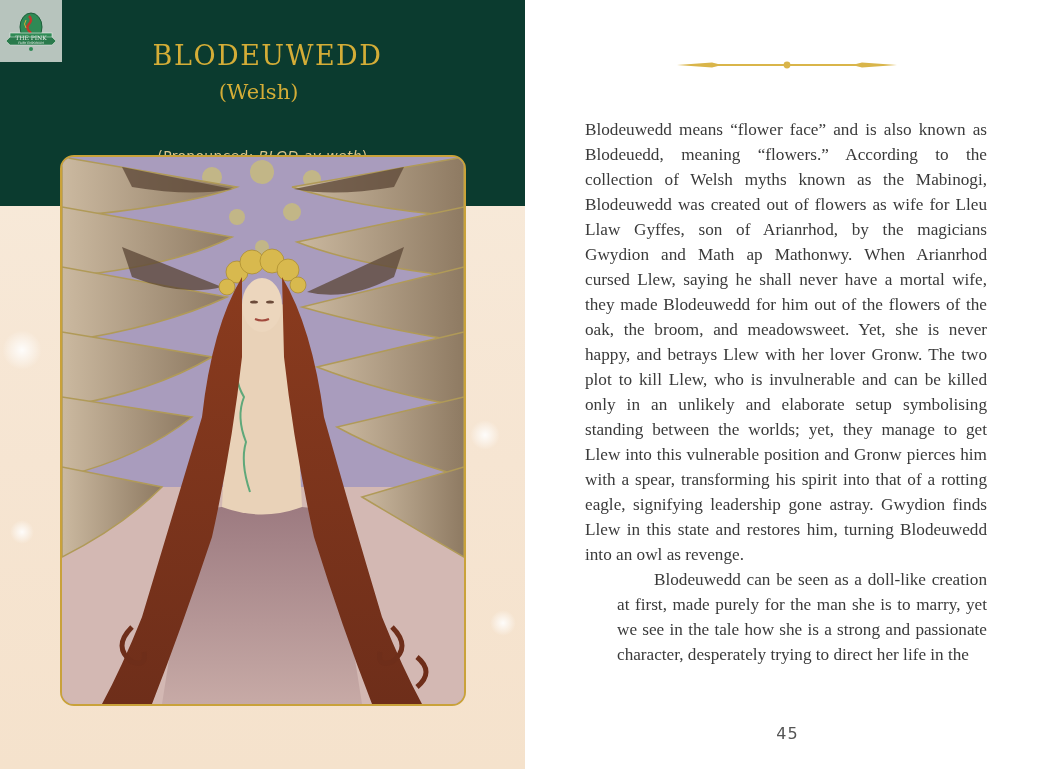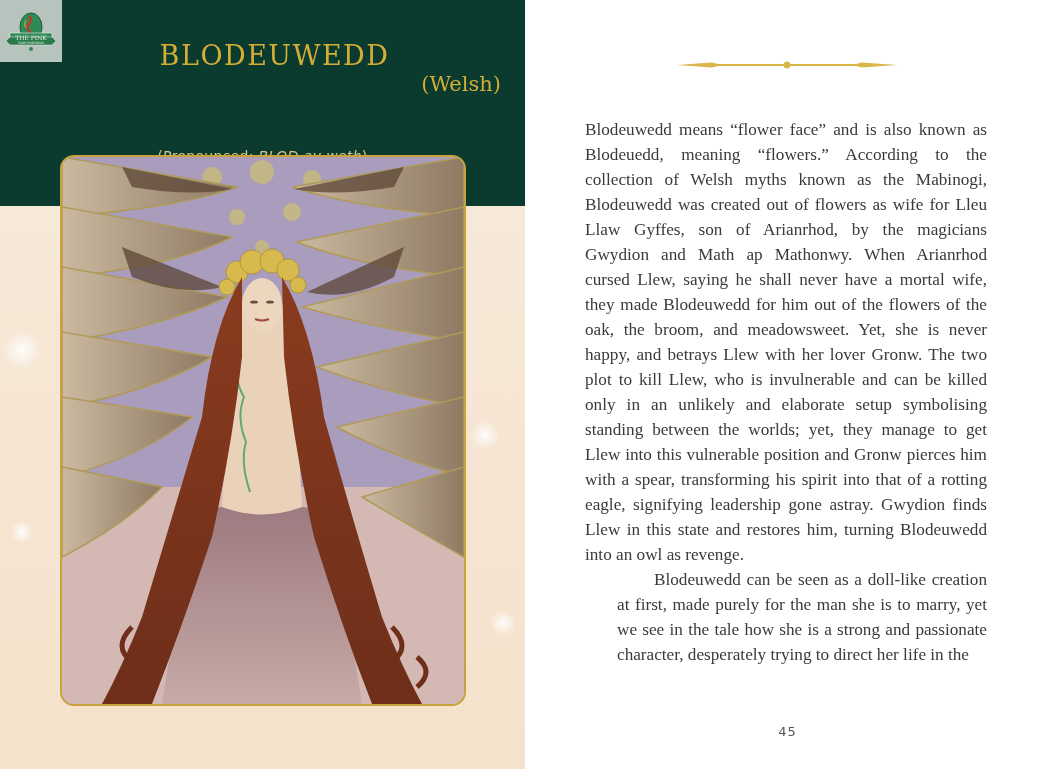--- a/index.html
+++ b/index.html
@@ -21,28 +21,28 @@
   .green-band {
     position: absolute; left: 0; top: 0; width: 525px; height: 206px;
     background: #0b3b2f;
   }
   .logo-badge {
     position: absolute; left: 0; top: 0; width: 62px; height: 62px;
     background: #b7c4bd;
   }
   .logo-badge svg { display: block; }
   .title {
-    position: absolute; left: 12px; width: 525px; text-align: center;
+    position: absolute; left: 5px; width: 525px; text-align: center;
     top: 40px; font-family: "DejaVu Serif", serif; font-size: 27px;
     letter-spacing: 1.5px; color: #d4ad37; margin: 0; font-weight: normal;
   }
   .subtitle {
-    position: absolute; left: 0; width: 501px; text-align: right;
+    position: absolute; left: 0; width: 501px; text-align: center;
     top: 72px; font-family: "DejaVu Serif", serif; font-size: 21px;
-    color: #d4ad37; margin: 0;
+    color: #d4ad37; margin: 8px;
   }
   .pronounce {
     position: absolute; left: 0; width: 525px; text-align: center;
     top: 113px; font-family: "DejaVu Sans", sans-serif; font-size: 14px;
     color: #d8c48a; letter-spacing: 0.3px; margin-top: 35px;
   }
   .pronounce em { font-style: italic; }
 
   
   .card {
@@ -63,21 +63,21 @@
   }
   .body-text {
     position: absolute; left: 60px; top: 117px; width: 402px;
     font-family: "Liberation Serif", serif; font-size: 17.2px; line-height: 25px;
     color: #3a3a3a; text-align: justify;
   }
   .body-text p { margin: 0; }
   .body-text p.indent { text-indent: 37px; margin-left: 32px; }
   .page-number {
     position: absolute; left: 0; width: 525px; top: 724px; text-align: center;
-    font-family: "DejaVu Sans", sans-serif; font-size: 13px; color: #555555;
+    font-family: "DejaVu Sans", sans-serif; font-size: 16px; color: #555555;
     letter-spacing: 1px;
   }
 </style>
 </head>
 <body>
 
 <div class="left-page">
   <div class="sparkle" style="left:2px;top:330px;width:40px;height:40px;"></div>
   <div class="sparkle" style="left:470px;top:420px;width:30px;height:30px;"></div>
   <div class="sparkle" style="left:490px;top:610px;width:26px;height:26px;"></div>

